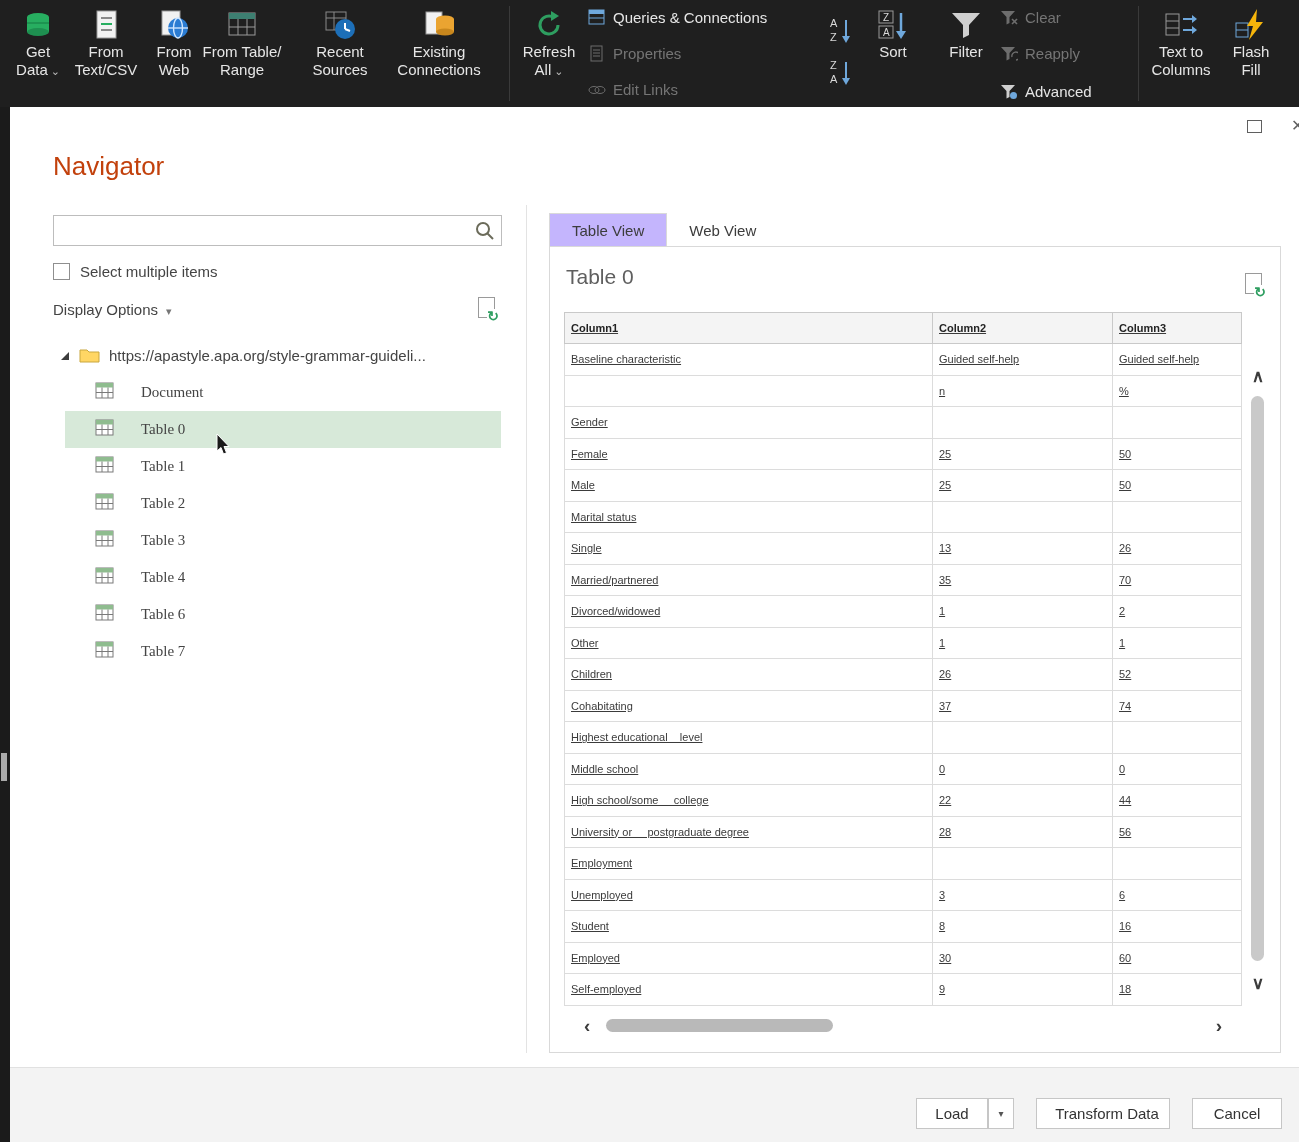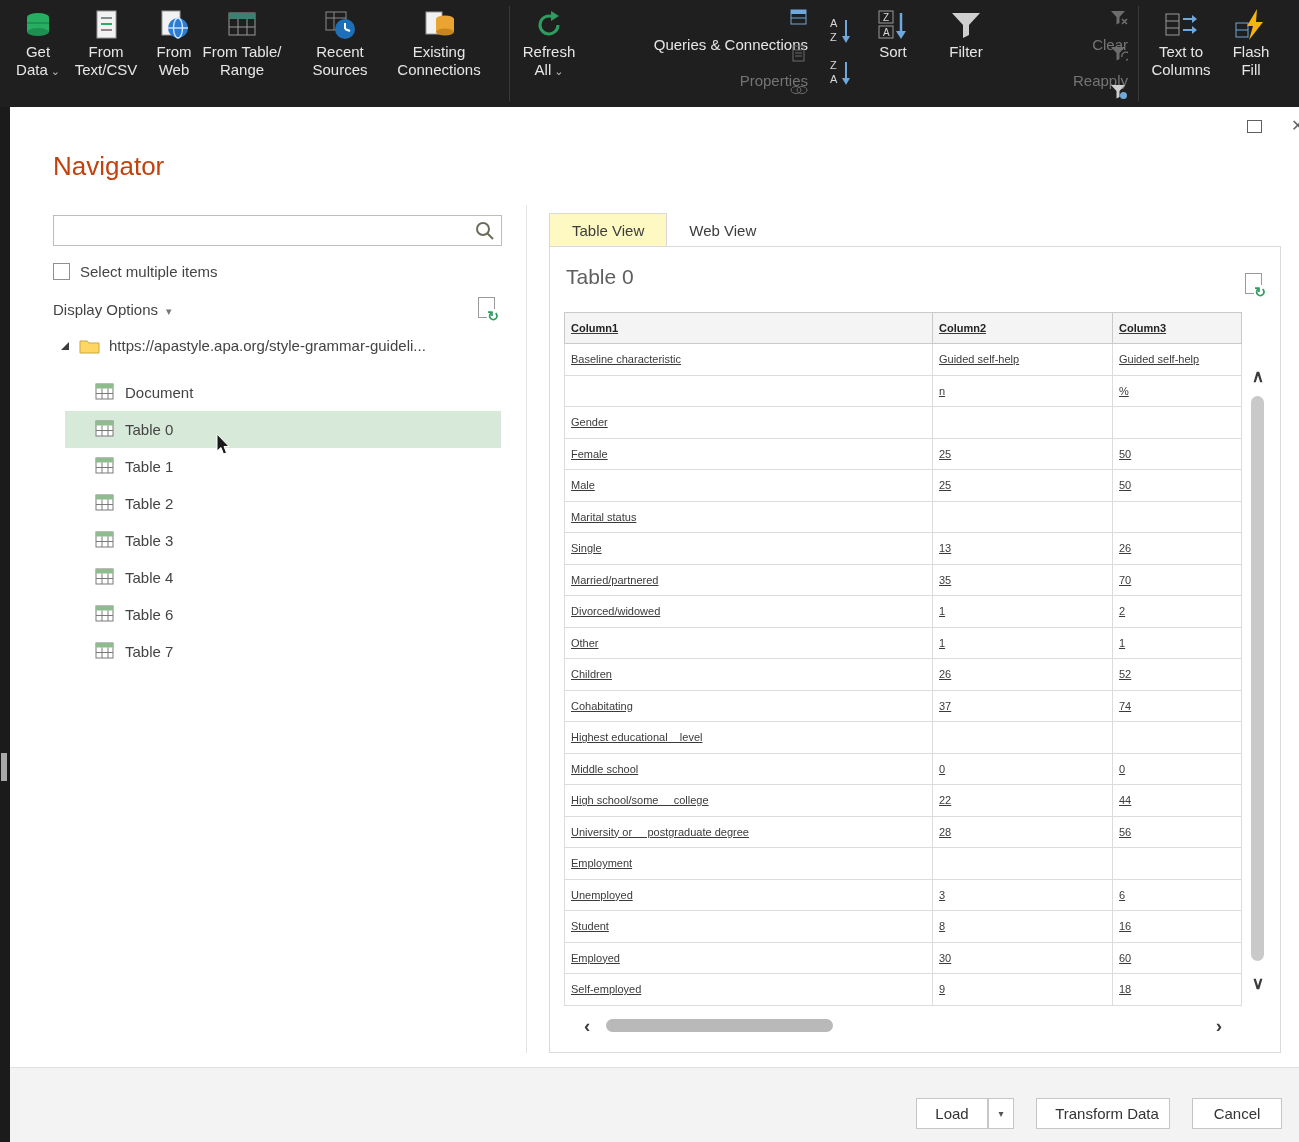--- a/index.html
+++ b/index.html
@@ -6,21 +6,21 @@
   html,body { width:1299px; height:1142px; background:#1f1f1f; font-family:"Liberation Sans", sans-serif; }
   #app { position:relative; width:1299px; height:1142px; overflow:hidden; background:#1f1f1f; }
 
   
   .ribbon { position:absolute; left:0; top:0; width:1299px; height:107px; background:#1f1f1f; color:#e6e6e6; font-size:15px; overflow:hidden; }
   .rb { position:absolute; top:0; height:107px; }
   .bigbtn { display:flex; flex-direction:column; align-items:center; padding-top:7px; text-align:center; cursor:default; }
   .bigbtn .lbl { line-height:18px; white-space:nowrap; }
   .bigbtn svg { display:block; }
   .caret { font-size:11px; color:#bdbdbd; margin-left:3px; }
-  .smallrow { display:flex; align-items:flex-end; gap:7px; height:30px; white-space:nowrap;flex-direction:column; }
+  .smallrow { display:flex; align-items:flex-start; gap:7px; height:30px; white-space:nowrap; }
   .smallrow.disabled { color:#757575; }
   .vsep { position:absolute; top:6px; width:1px; height:95px; background:#3a3a3a; }
 
   
   .leftstrip { position:absolute; left:0; top:107px; width:10px; height:1035px; background:#1b1b1b; }
   .leftstrip .notch { position:absolute; left:1px; top:646px; width:6px; height:28px; background:#a9a9a9; }
   .dialog { position:absolute; left:10px; top:107px; width:1289px; height:1035px; background:#ffffff; overflow:hidden; color:#444; }
   .winbtn-max { position:absolute; left:1237px; top:13px; width:15px; height:13px; border:1px solid #5f5f5f; }
   .winbtn-close { position:absolute; left:1281px; top:9px; font-size:16px; color:#5f5f5f; }
 
@@ -33,31 +33,31 @@
   .chk-row { position:absolute; left:43px; top:156px; display:flex; align-items:center; gap:10px; font-size:15px; color:#444; }
   .chk-box { width:17px; height:17px; border:1px solid #8f8f8f; background:#fff; }
 
   .disp-row { position:absolute; left:43px; top:194px; font-size:15px; color:#444; }
   .disp-caret { font-size:11px; color:#777; margin-left:8px; }
   .refresh-ico { position:relative; width:17px; height:21px; border:1px solid #9a9a9a; background:#fff; display:inline-block; }
   .refresh-ico span { position:absolute; right:-5px; bottom:-6px; color:#2e9e60; font-size:14px; font-weight:bold; background:#fff; line-height:14px; }
   .disp-refresh { position:absolute; left:468px; top:190px; }
 
   .tree { position:absolute; left:43px; top:230px; width:455px; font-size:15px; color:#444; }
-  .tree-root { display:flex; height:37px; gap:9px; padding-left:7px; white-space:nowrap; overflow:hidden; }
-  .tree-child { display:flex; align-items:center; height:37px; gap:11px; margin-left:12px; width:436px; padding-left:30px; }
+  .tree-root { display:flex; align-items:center; height:37px; gap:9px; padding-left:7px; white-space:nowrap; overflow:hidden; }
+  .tree-child { display:flex; align-items:center; height:37px; gap:27px; margin-left:12px; width:436px; padding-left:30px;font-family:Liberation Serif, serif; }
   .tree-child.selected { background:#d7e9d9; }
   .tbl-ico, .folder-ico, .expander { flex:0 0 auto; }
 
   .vdivider { position:absolute; left:516px; top:98px; width:1px; height:848px; background:#e3e3e3; }
 
   
   .tabs { position:absolute; left:539px; top:106px; display:flex; font-size:15px; color:#3c3c3c; }
   .tab { height:34px; padding:0 22px; display:flex; align-items:center; }
-  .tab.active { background:#fef9c3; border:1px solid #d9d9d9;text-align:center; }
+  .tab.active { background:#c4b5fd; border:1px solid #d9d9d9;text-align:center; }
 
   .preview-box { position:absolute; left:539px; top:139px; width:732px; height:807px; border:1px solid #d9d9d9; background:#fff; overflow:hidden; }
   .preview-title { position:absolute; left:16px; top:18px; font-size:21px; color:#5f5f5f; }
   .preview-refresh { position:absolute; right:18px; top:26px; }
 
   .tbl-wrap { position:absolute; left:14px; top:65px; width:678px; height:702px; overflow:hidden; }
   table.grid { border-collapse:collapse; table-layout:fixed; width:677px; font-size:11px; color:#3b3b3b;text-decoration:underline; }
   table.grid th { background:#f4f4f4; font-weight:bold; text-align:left; border:1px solid #c9c9c9; height:31px; padding:0 6px; color:#222; }
   table.grid td { border:1px solid #dcdcdc; height:31.5px; padding:0 6px; white-space:pre; overflow:hidden; }
 

